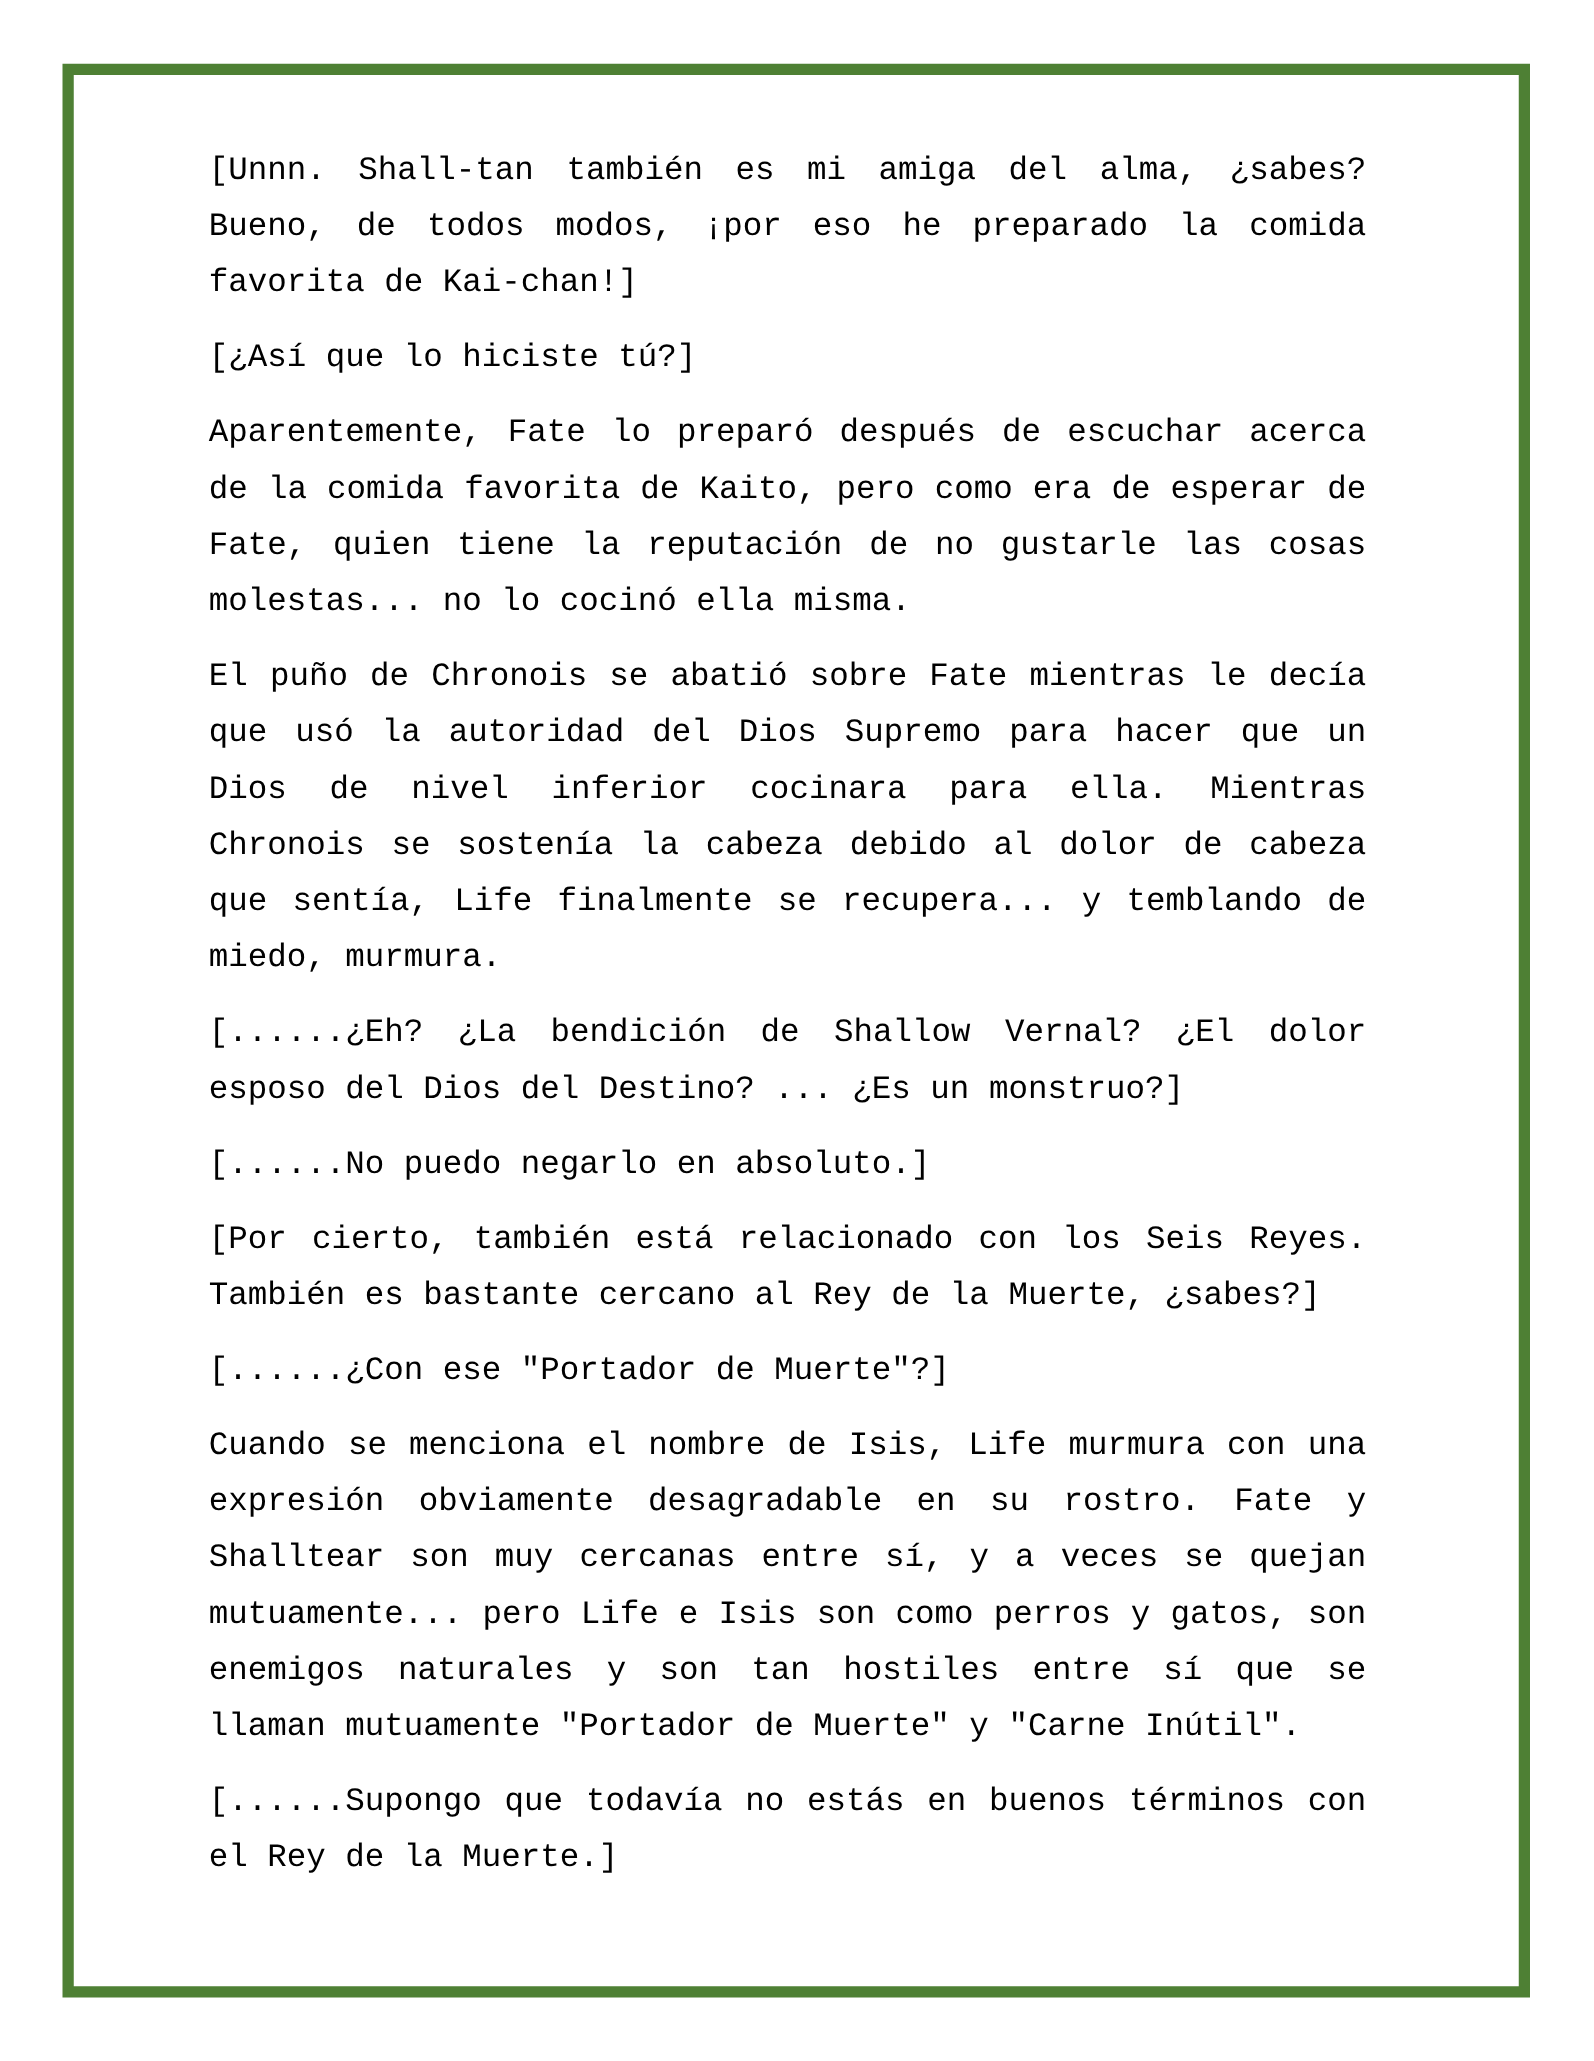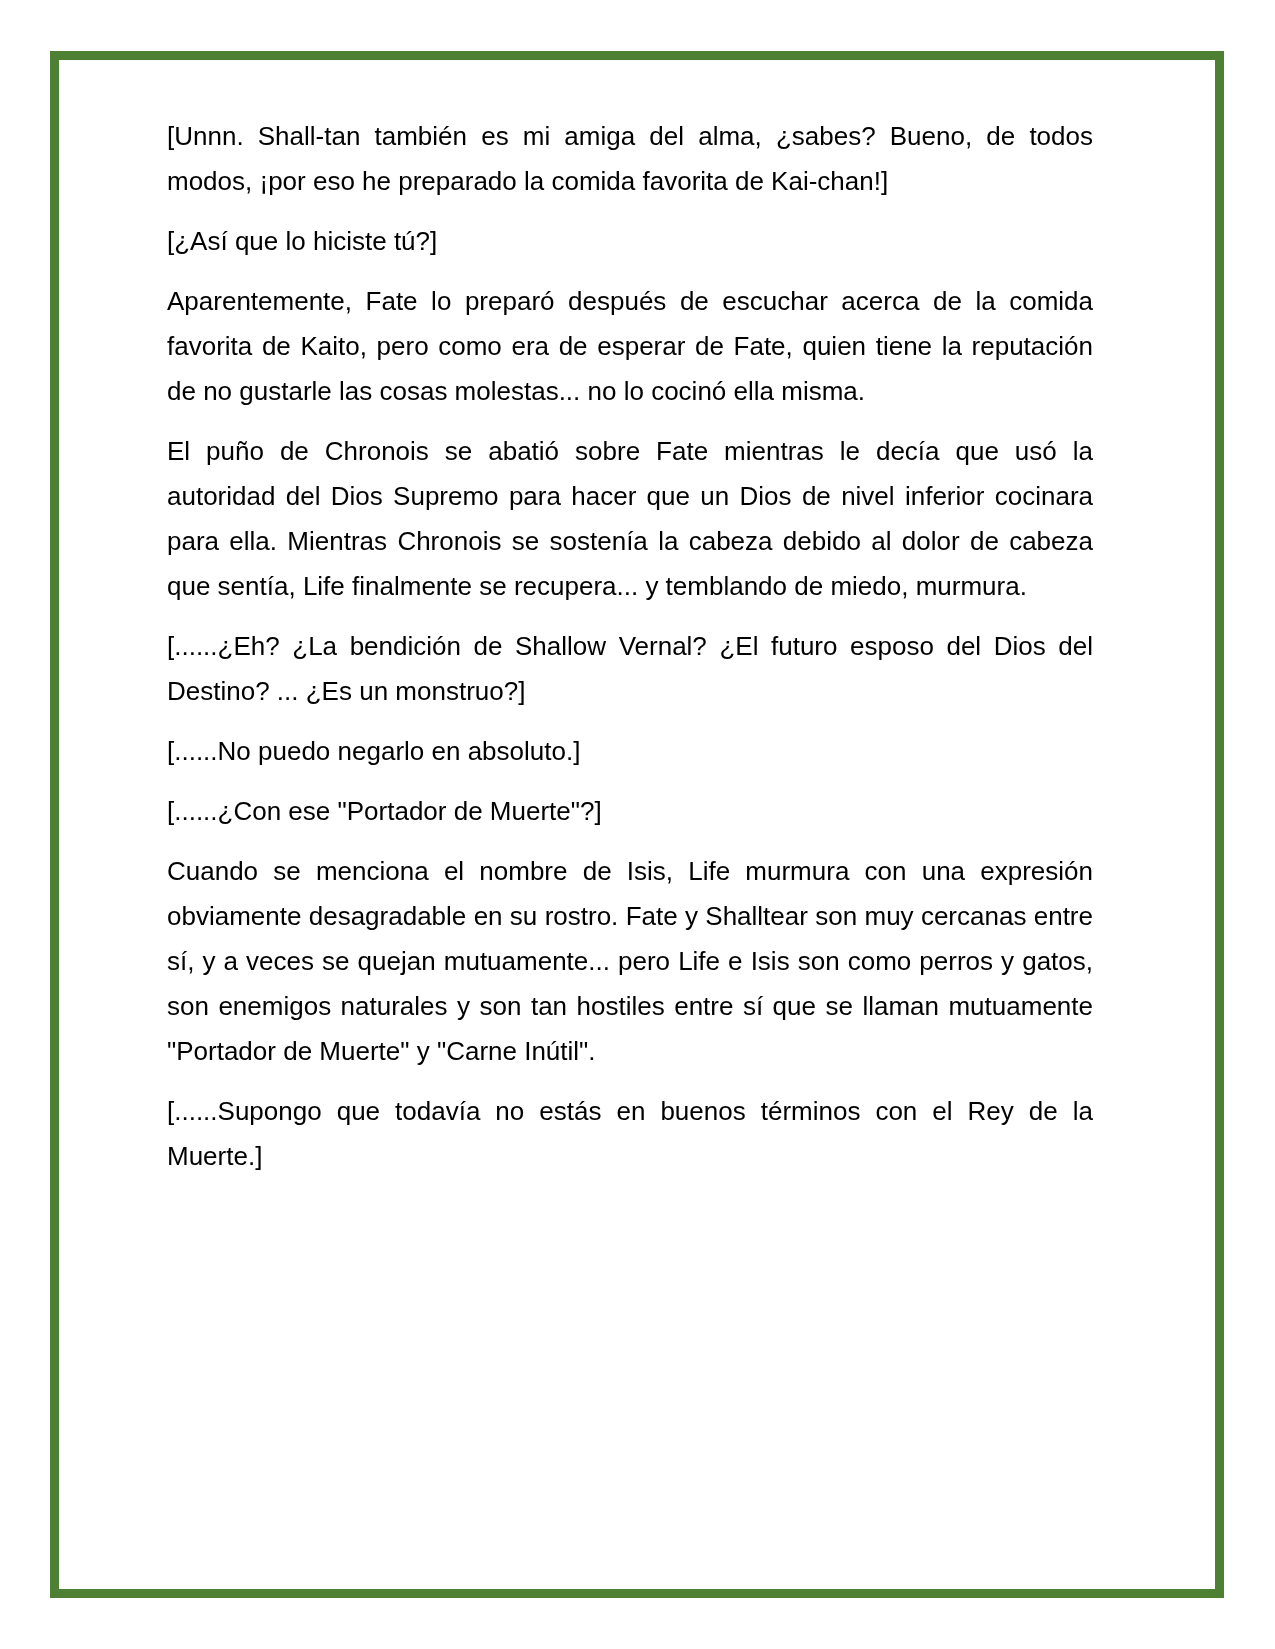--- a/index.html
+++ b/index.html
@@ -1,20 +1,20 @@
 <!DOCTYPE html>
 <html style="--frame-color: #4e8034; --text-color: #000000; --page-bg: #ffffff;"><head>
 <meta charset="utf-8">
 <style>
   :root {
     --frame-color: #4e8034;
     --text-color: #000000;
     --page-bg: #ffffff;
   }
-  * { box-sizing: border-box; }
+  * { box-sizing: border-box; font-family: Liberation Mono, monospace; }
   html, body {
     margin: 0;
     padding: 0;
   }
   body {
     width: 1275px;
     height: 1649px;
     background: var(--page-bg);
     position: relative;
     font-family: "Liberation Sans", sans-serif;
@@ -50,18 +50,19 @@
 </head>
 <body>
 
 <div class="page-frame"></div>
 
 <div class="content">
   <p>[Unnn. Shall-tan también es mi amiga del alma, ¿sabes? Bueno, de todos modos, ¡por eso he preparado la comida favorita de Kai-chan!]</p>
   <p>[¿Así que lo hiciste tú?]</p>
   <p>Aparentemente, Fate lo preparó después de escuchar acerca de la comida favorita de Kaito, pero como era de esperar de Fate, quien tiene la reputación de no gustarle las cosas molestas... no lo cocinó ella misma.</p>
   <p>El puño de Chronois se abatió sobre Fate mientras le decía que usó la autoridad del Dios Supremo para hacer que un Dios de nivel inferior cocinara para ella. Mientras Chronois se sostenía la cabeza debido al dolor de cabeza que sentía, Life finalmente se recupera... y temblando de miedo, murmura.</p>
-  <p>[......¿Eh? ¿La bendición de Shallow Vernal? ¿El futuro esposo del Dios del Destino? ... ¿Es un monstruo?]</p>
+  <p>[......¿Eh? ¿La bendición de Shallow Vernal? ¿El dolor esposo del Dios del Destino? ... ¿Es un monstruo?]</p>
   <p>[......No puedo negarlo en absoluto.]</p>
+  <p>[Por cierto, también está relacionado con los Seis Reyes. También es bastante cercano al Rey de la Muerte, ¿sabes?]</p>
   <p>[......¿Con ese "Portador de Muerte"?]</p>
   <p>Cuando se menciona el nombre de Isis, Life murmura con una expresión obviamente desagradable en su rostro. Fate y Shalltear son muy cercanas entre sí, y a veces se quejan mutuamente... pero Life e Isis son como perros y gatos, son enemigos naturales y son tan hostiles entre sí que se llaman mutuamente "Portador de Muerte" y "Carne Inútil".</p>
   <p>[......Supongo que todavía no estás en buenos términos con el Rey de la Muerte.]</p>
 </div>
 
 </body></html>

